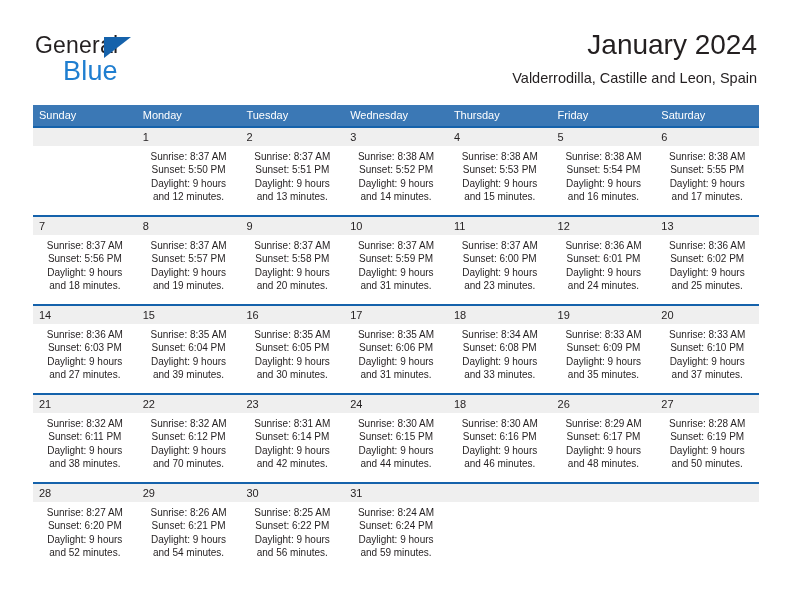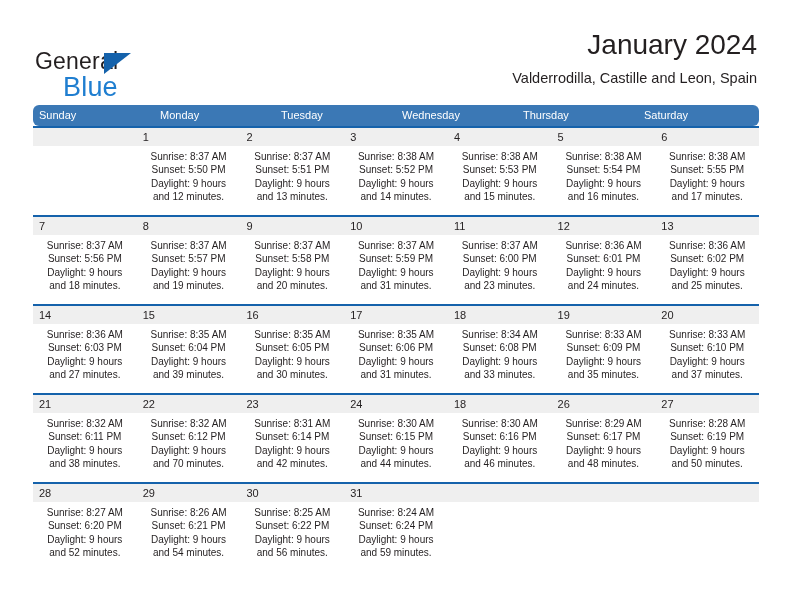--- a/index.html
+++ b/index.html
@@ -30,21 +30,20 @@
     width: 792px;
     height: 100px;
   }
 
   .brand {
     position: absolute;
     left: 35px;
     top: 32px;
     width: 220px;
     height: 52px;
-    margin-top: 16px;
   }
   .brand-general {
     position: absolute;
     left: 0;
     top: 0;
     font-size: 23px;
     letter-spacing: 0.2px;
     color: #231f20;
     font-family: "Liberation Sans", sans-serif;
   }
@@ -94,21 +93,20 @@
     position: absolute;
     left: 33px;
     top: 105px;
     width: 726px;
   }
 
   .weekday-row {
     display: flex;
     background: #3b78b5;
     height: 21px;
-    border-radius: 6px;
   }
   .weekday-cell {
     flex: 1 1 0;
     color: #ffffff;
     font-size: 11px;
     line-height: 21px;
     padding-left: 6px;
     box-sizing: border-box;
     white-space: nowrap;
   }
@@ -175,20 +173,21 @@
   </div>
 
   <div class="calendar">
 
     <div class="weekday-row">
       <div class="weekday-cell">Sunday</div>
       <div class="weekday-cell">Monday</div>
       <div class="weekday-cell">Tuesday</div>
       <div class="weekday-cell">Wednesday</div>
       <div class="weekday-cell">Thursday</div>
+      <div class="weekday-cell">Friday</div>
       <div class="weekday-cell">Saturday</div>
     </div>
 
     <div class="week-row">
       <div class="day-cell empty">
         <div class="day-number"></div>
       </div>
       <div class="day-cell">
         <div class="day-number">1</div>
         <div class="day-info">

